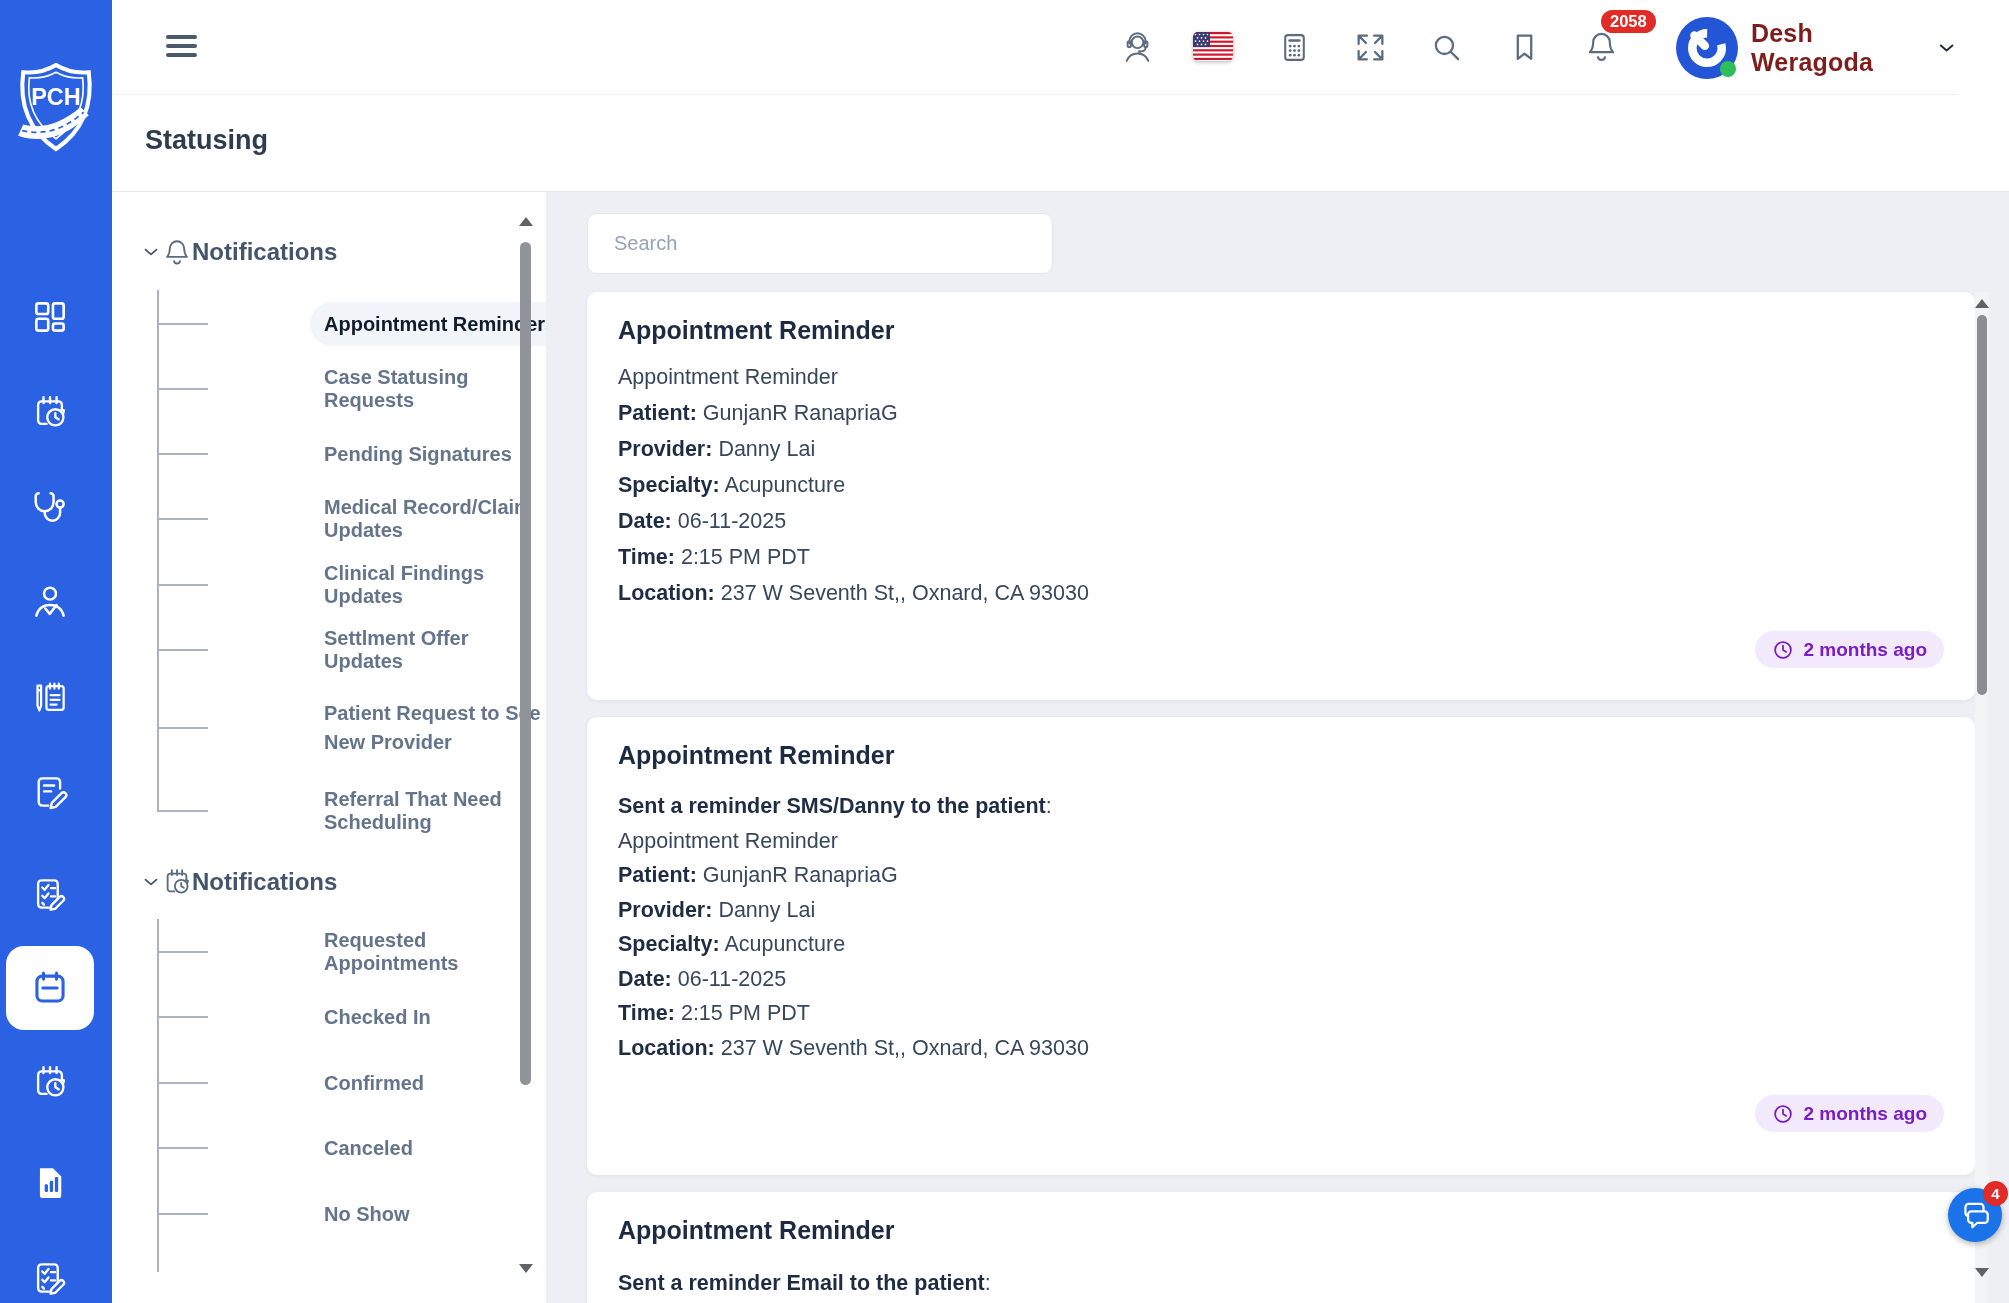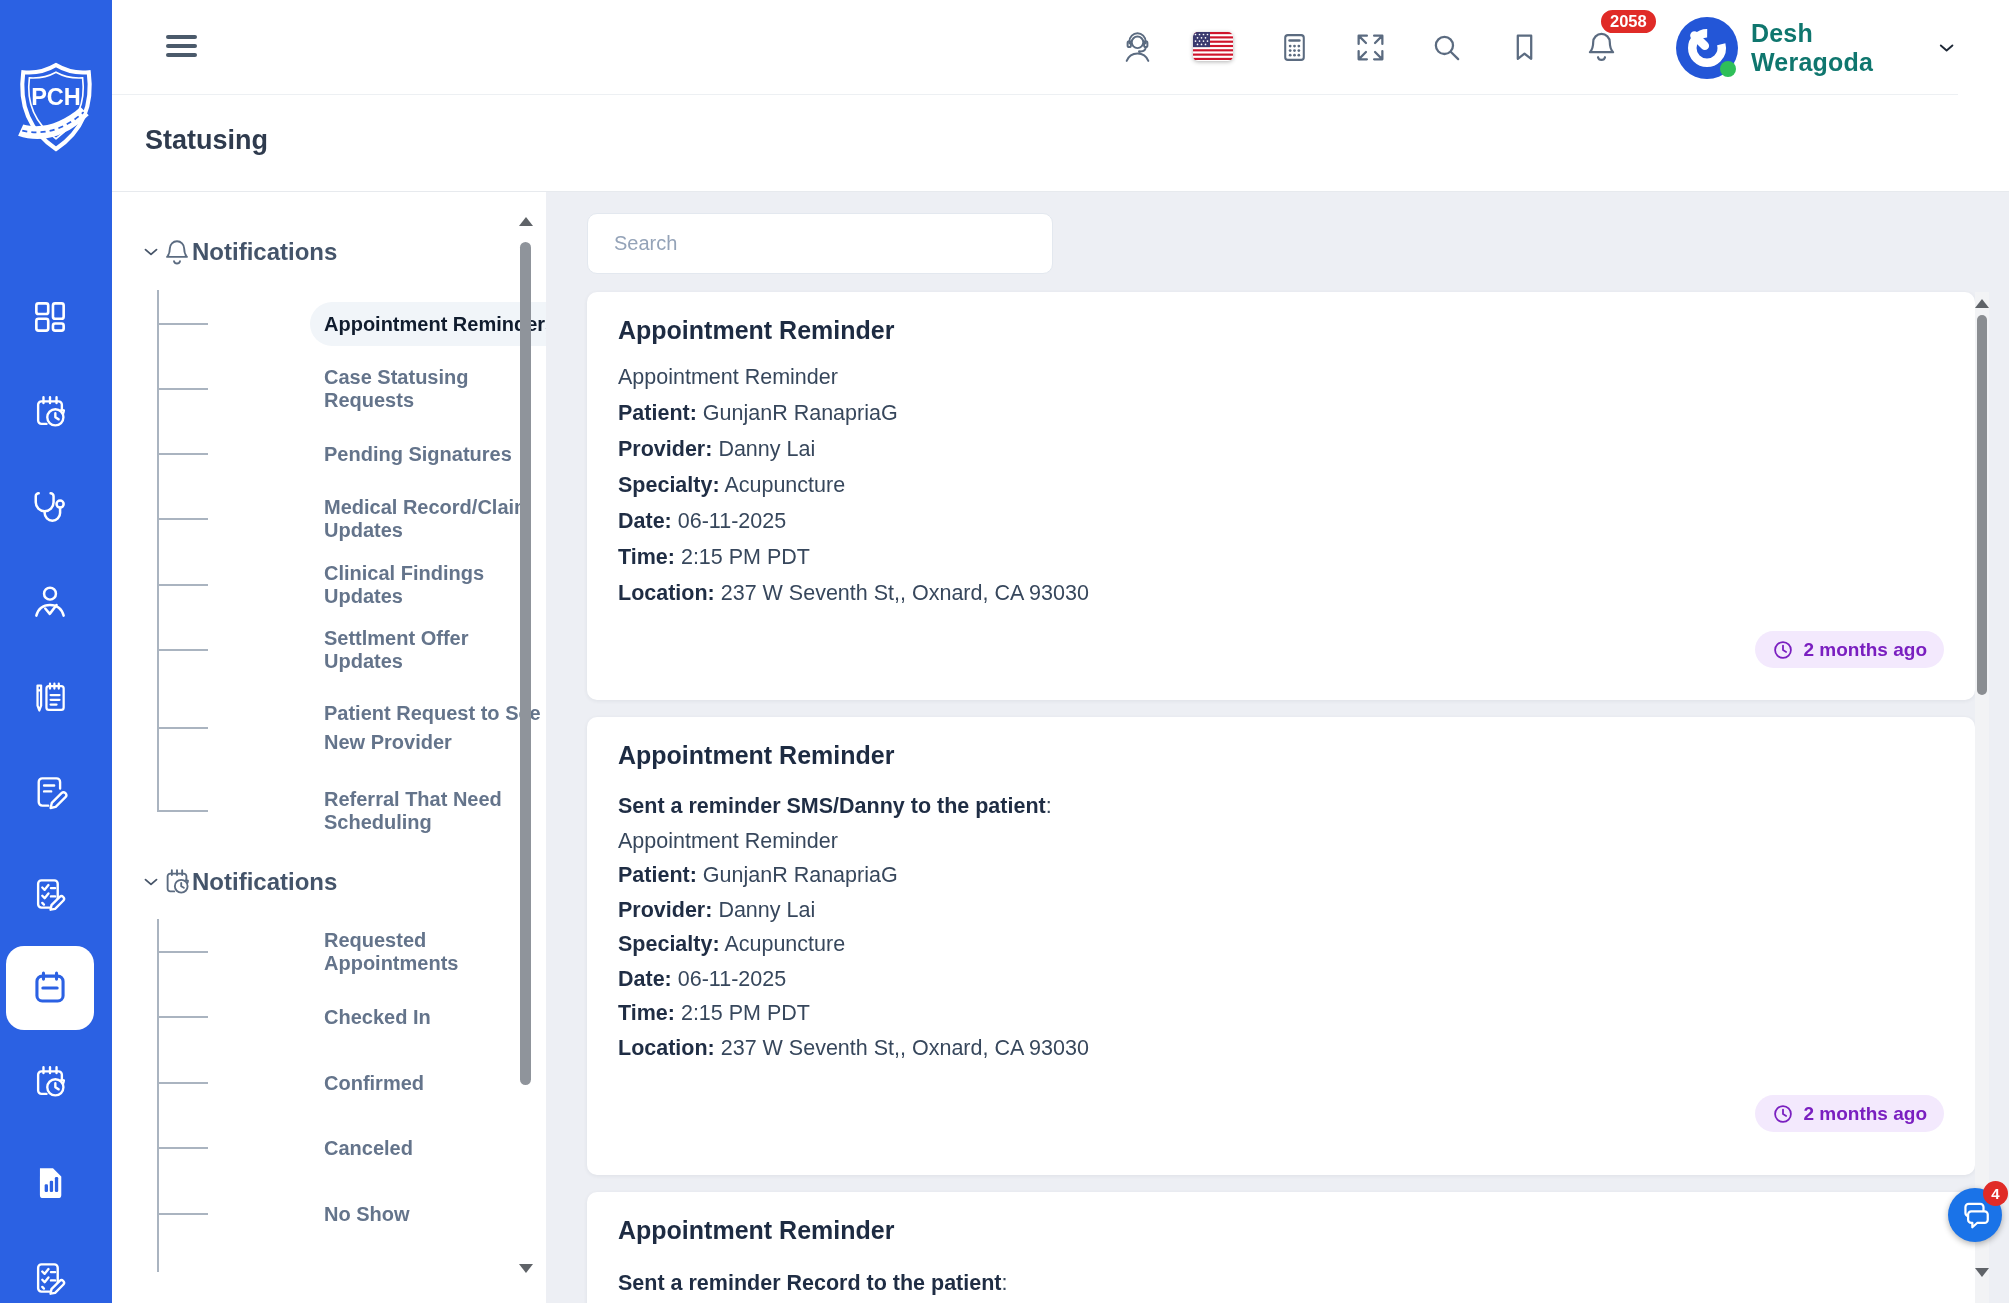--- a/index.html
+++ b/index.html
@@ -28,21 +28,21 @@
   .bellwrap { position:absolute; left:1472px; top:29px; width:36px; height:36px; color:#5b6b80; cursor:pointer; }
   .bellwrap svg.bell { width:35px; height:35px; }
   .bell-badge { position:absolute; left:15px; top:-21px; min-width:34px; height:27px; padding:0 9px;
                 background:#e02b27; border:2.5px solid #fff; border-radius:14px; color:#fff;
                 font-size:16.5px; font-weight:bold; display:flex; align-items:center; justify-content:center; }
   .usermenu { position:absolute; left:1564px; top:0; height:95px; display:flex; align-items:center;
               gap:13px; cursor:pointer; }
   .avatar { position:relative; width:62px; height:62px; }
   .avatar .dot { position:absolute; right:2px; bottom:2px; width:16px; height:16px; border-radius:50%;
                  background:#2fbf59; }
-  .uname { font-size:25px; font-weight:bold; color:#0f766e; letter-spacing:.2px; }
+  .uname { font-size:25px; font-weight:bold; color:#7f1d1d; letter-spacing:.2px; }
   .uchev { color:#1f2937; width:26px; height:26px; }
 
   
   .pagebar { position:absolute; left:112px; top:95px; width:1897px; height:97px; background:#fff;
              border-bottom:1px solid #e7eaee; }
   .pagetitle { position:absolute; left:33px; top:30px; font-size:27px; font-weight:bold; color:#2f3b4e; }
 
   
   .tree { position:absolute; left:112px; top:192px; width:434px; height:1111px; background:#fff; }
   .tsec { position:absolute; left:28px; height:34px; display:flex; align-items:center; cursor:pointer; }
@@ -537,21 +537,21 @@
         <svg>
             <use href="#i-clock"></use>
           </svg>
         <span>2 months ago</span>
       </span>
     </section>
 
     <section class="card card3">
       <h2 class="ctitle">Appointment Reminder</h2>
       <div class="clines">
-        <div><strong>Sent a reminder Record to the patient</strong><span>:</span></div>
+        <div><strong>Sent a reminder Email to the patient</strong><span>:</span></div>
       </div>
     </section>
 
     <div class="msb-track"></div>
     <div class="msb-up"></div>
     <div class="msb-thumb"></div>
     <div class="msb-down"></div>
   </main>
 
   <div class="chatfab">

